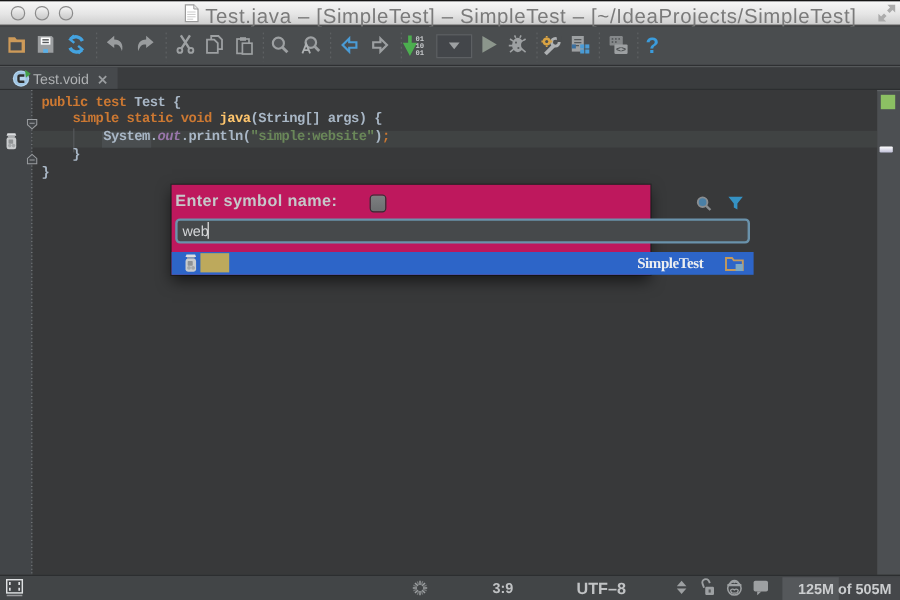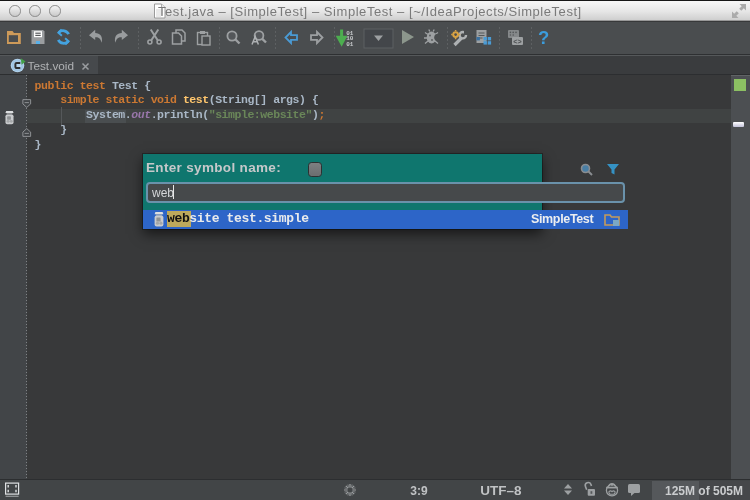--- a/index.html
+++ b/index.html
@@ -1,20 +1,20 @@
 <!DOCTYPE html>
 <html><head><meta charset="utf-8"><style>
 *{margin:0;padding:0;box-sizing:border-box}
 html,body{width:750px;height:500px;overflow:hidden;background:#38393A;font-family:"Liberation Sans",sans-serif}
 .abs{position:absolute}
 #stage{position:relative;width:750px;height:500px}
 
 #titlebar{left:0;top:0;width:750px;height:21px;background:linear-gradient(#F7F7F7 0%,#E6E6E6 55%,#CFCFCF 100%);border-top:1px solid #161616;border-bottom:1px solid #989898}
 .tl{width:11.5px;height:11.5px;border-radius:50%;border:1.2px solid #8b8b8b;background:linear-gradient(#f4f4f4,#c9c9c9);top:5px}
-#title-text{top:4px;left:158px;font-size:13px;letter-spacing:0.55px;color:#7a7a7a;white-space:nowrap}
+#title-text{top:4px;left:171px;font-size:17px;letter-spacing:0.55px;color:#7a7a7a;white-space:nowrap}
 
 #toolbar{left:0;top:22px;width:750px;height:33px;background:#4A4D4F;border-bottom:1px solid #2E3032}
 .tsep{top:27px;width:1px;height:24px;background-image:linear-gradient(#5d6062 50%,transparent 50%);background-size:1px 4px}
 
 #tabbar{left:0;top:55px;width:750px;height:20px;background:#3A3C3E;border-top:1px solid #55585A;border-bottom:1px solid #2C2E30}
 #tab1{left:0;top:56px;width:98px;height:18px;background:#46494C}
 #tabtext{left:27.5px;top:59px;font-size:11.8px;color:#b0b2b4}
 
 #editor{left:0;top:75px;width:750px;height:404px;background:#38393A}
 #gutter{left:0;top:75px;width:27px;height:404px;background:#424548}
@@ -22,31 +22,31 @@
 #lineband{left:27px;top:108.8px;width:704px;height:14.6px;background:#404343}
 #sysbox{left:85px;top:109.5px;width:41px;height:13.5px;background:#4A4E50}
 #indent1{left:61px;top:107px;width:1px;height:20px;background:#55585a}
 #code{left:34.5px;top:78.6px;font-family:"Liberation Mono",monospace;font-size:11.5px;font-weight:bold;line-height:14.75px;letter-spacing:-0.45px;white-space:pre;color:#A9B7C6}
 .kw{color:#CC7832}.str{color:#6A8759}.fld{color:#9876AA;font-style:italic}.mth{color:#FFC66D}
 
 #markcol{left:731px;top:75px;width:19px;height:404px;background:#4C4F52;border-top:1px solid #606365}
 #greensq{left:734px;top:78.5px;width:12px;height:12px;background:#8CC063}
 #thumb{left:733px;top:122px;width:11px;height:5px;background:linear-gradient(#ffffff,#c2c2da);border-radius:1px}
 
-#popup{left:143px;top:154px;width:399px;height:74.5px;background:#0f766e;box-shadow:0 0 0 1px rgba(0,0,0,.3),0 5px 12px rgba(0,0,0,.6)}
+#popup{left:143px;top:154px;width:399px;height:74.5px;background:#be185d;box-shadow:0 0 0 1px rgba(0,0,0,.3),0 5px 12px rgba(0,0,0,.6)}
 #ptitle{left:3px;top:6px;font-size:13.5px;letter-spacing:0.33px;font-weight:bold;color:#c6c8ca}
 #pcheck{left:164.5px;top:8px;width:14px;height:14.5px;background:linear-gradient(#7d7f81,#6c6e70);border:1.5px solid #2f3032;border-radius:3.5px}
 #plabel{left:184px;top:6.5px;font-size:13px;letter-spacing:0.85px;color:#c9cbcd;white-space:nowrap}
 #pinput{left:2.5px;top:28px;width:479px;height:21px;background:#46494B;border:2px solid #6A92AB;border-radius:4px}
 #ptext{left:9px;top:31.5px;font-size:12px;color:#d4d6d8}
 #caret{left:29.5px;top:31px;width:1px;height:14px;background:#e8e8e8}
 #prow{left:0;top:55.5px;width:485px;height:19px;background:#2D65C8}
 #prowtext{left:24px;top:57px;font-family:"Liberation Mono",monospace;font-size:13px;letter-spacing:-0.35px;font-weight:bold;color:#e8eaec;white-space:pre}
 #webhl{left:23.5px;top:57px;width:24px;height:16px;background:#BDA95C}
-#prowright{left:388px;top:57.5px;font-family:Liberation Sans, sans-serif;font-size:12.5px;letter-spacing:-0.35px;font-weight:bold;color:#eceef0}
+#prowright{left:388px;top:57.5px;font-family:Liberation Serif, serif;font-size:12.5px;letter-spacing:-0.35px;font-weight:bold;color:#eceef0}
 
 #statusbar{left:0;top:479px;width:750px;height:21px;background:#424547;border-top:1px solid #2c2e30;font-size:11.5px;color:#bbbdbf}
 </style></head>
 <body>
 <div id="stage">
   <div class="abs" id="titlebar"></div>
   <div class="abs tl" style="left:9px"></div>
   <div class="abs tl" style="left:29px"></div>
   <div class="abs tl" style="left:49px"></div>
   <svg class="abs" style="left:153px;top:2.5px" width="13" height="16" viewBox="0 0 13 16">
@@ -199,21 +199,21 @@
     <path d="M1.5 1.5 L7.5 7.5 M7.5 1.5 L1.5 7.5" stroke="#9a9da0" stroke-width="1.5"></path>
   </svg>
 
   <div class="abs" id="editor"></div>
   <div class="abs" id="gutter"></div>
   <div class="abs" id="lineband"></div>
   <div class="abs" id="sysbox"></div>
   <div class="abs" id="indent1"></div>
   <div class="abs" id="dotline"></div>
   <div class="abs" id="code"><span class="kw">public test</span> Test {
-    <span class="kw">simple static void</span> <span class="mth">test</span>(String[] args) {
+    <span class="kw">simple static void</span> <span class="mth">java</span>(String[] args) {
         System.<span class="fld">out</span>.println(<span class="str">"simple:website"</span>)<span class="kw">;</span>
     }
 }</div>
   <svg class="abs" id="fold1" style="left:22px;top:97.5px" width="9.5" height="11" viewBox="0 0 11 11">
     <path d="M1 1 h9 v5 l-4.5 4 L1 6 z" fill="#424548" stroke="#9a9da0" stroke-width="1"></path>
     <path d="M3 4.5 h5" stroke="#9a9da0" stroke-width="1"></path>
   </svg>
   <svg class="abs" id="fold2" style="left:22px;top:126.5px" width="9.5" height="11" viewBox="0 0 11 11">
     <path d="M1 10 h9 V5 L5.5 1 L1 5 z" fill="#424548" stroke="#9a9da0" stroke-width="1"></path>
     <path d="M3 6.5 h5" stroke="#9a9da0" stroke-width="1"></path>
@@ -246,21 +246,20 @@
     <div class="abs" id="prow"></div>
     <svg class="abs" id="jar2" style="left:10px;top:57px" width="12" height="16" viewBox="0 0 12 16">
         <path d="M2.4 1 h7.2 l.8 2.2 h-8.8 z" fill="#dcdee0"></path>
         <rect x="2.8" y="3.4" width="6.4" height="1.2" fill="#aaacae"></rect>
         <rect x="1.6" y="4.6" width="8.8" height="10.8" rx="2" fill="#c9cbcd"></rect>
         <rect x="3.4" y="6.6" width="4.2" height="3.8" rx="0.5" fill="#8f9294"></rect>
         <circle cx="4.5" cy="12.2" r="1.6" fill="#a4a7a9"></circle>
         <circle cx="7.9" cy="12.2" r="1.6" fill="#a4a7a9"></circle>
       </svg>
     <div class="abs" id="webhl"></div>
-    <div class="abs" id="prowtext"><span style="color:#111">web</span>site test.simple</div>
     <div class="abs" id="prowright">SimpleTest</div>
     <svg class="abs" style="left:461px;top:58px" width="16" height="14" viewBox="0 0 16 14">
       <path d="M1 3 h5 l1.5 2 H15 v8 H1 z" fill="none" stroke="#C49A5C" stroke-width="1.6"></path>
       <rect x="9" y="8" width="6" height="6" fill="#7CA8C4"></rect>
     </svg>
   </div>
 
   <div class="abs" id="statusbar"></div>
   <svg class="abs" style="left:0;top:479px" width="750" height="21" viewBox="0 0 750 21">
     <g transform="translate(5,3.5)">

